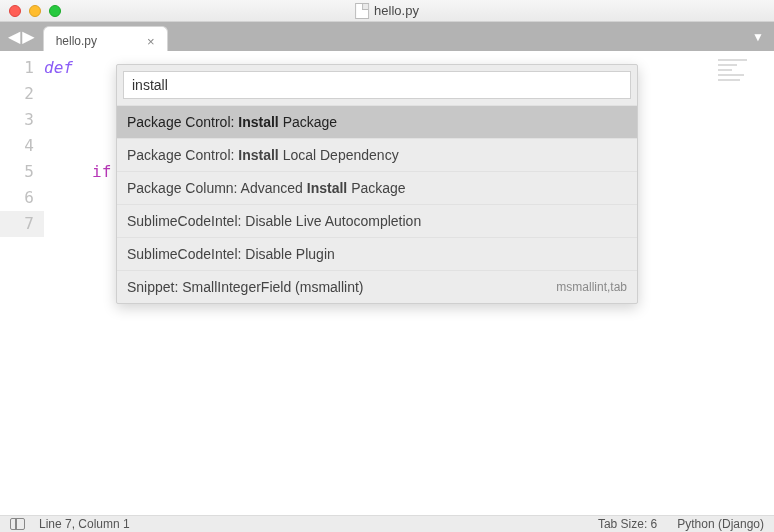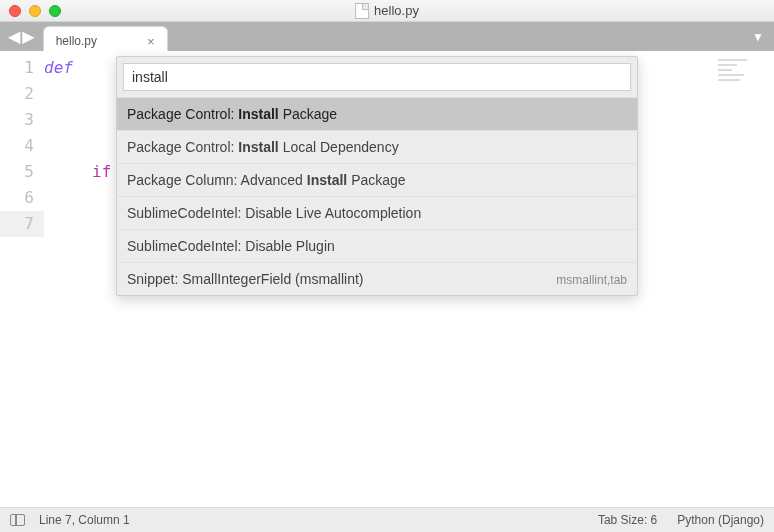--- a/index.html
+++ b/index.html
@@ -27,30 +27,30 @@
     .editor-wrap { position: absolute; top: 51px; left: 0; right: 0; bottom: 25px; background: #fff; display: flex; }
     .gutter { width: 44px; background: #fff; color: #c0c0c0; font-family: Menlo, Consolas, monospace; font-size: 16px; text-align: right; padding-right: 10px; padding-top: 4px; line-height: 26px; }
     .gutter .cur { background: #f0f0f0; display:block; margin-right:-10px; padding-right:10px;}
     .code { flex: 1; font-family: Menlo, Consolas, monospace; font-size: 16px; padding-top: 4px; line-height: 26px; position: relative; white-space: pre;}
     .kw-def { color: #8b5cf6; font-style: italic; }
     .kw-if { color: #b737b7; margin-left: 48px; }
     .minimap { width:48px; height:40px; position:absolute; top:56px; right:8px; opacity:.35; }
     .minimap .mmline{ height:2px; background:#999; margin:3px 0;}
     
     
-    .palette { position: absolute; top: 56px; left: 116px; width: 522px; background: #ececec; border: 1px solid #cfcfcf; border-radius: 2px; box-shadow: 0 4px 14px rgba(0,0,0,.18); z-index: 10; }
+    .palette { position: absolute; top: 64px; left: 116px; width: 522px; background: #ececec; border: 1px solid #cfcfcf; border-radius: 2px; box-shadow: 0 4px 14px rgba(0,0,0,.18); z-index: 10; }
     .palette-input { margin: 6px; height: 28px; border: 1px solid #d0d0d0; background: #fff; padding: 0 8px; font-size: 14px; color: #333; display: flex; align-items:center; }
     .palette-list { }
-    .palette-item { padding: 8px 10px; font-size: 14px; color: #444; border-top: 1px solid #e1e1e1; display:flex; justify-content:space-between; align-items:flex-end; cursor: pointer; }
+    .palette-item { padding: 8px 10px; font-size: 14px; color: #444; border-top: 1px solid #e1e1e1; display:flex; justify-content:space-between; align-items:center; cursor: pointer; }
     .palette-item.sel { background: #c7c7c7; color: #222; }
     .palette-item .hint { color: #8a8a8a; font-size: 12px; }
     .palette-item b { font-weight: 700; }
     
     
-    .statusbar { position: absolute; bottom: 0; left:0; right:0; height: 25px; background: #ececec; border-top: 1px solid #dcdcdc; display: flex; align-items: center; font-size: 12px; color: #555; padding: 0 10px; gap: 14px; }
+    .statusbar { position: absolute; bottom: 0; left:0; right:0; height: 17px; background: #ececec; border-top: 1px solid #dcdcdc; display: flex; align-items: center; font-size: 12px; color: #555; padding: 0 10px; gap: 14px; }
     .status-icon { width: 15px; height: 12px; border: 1.5px solid #888; border-radius: 2px; position: relative; }
     .status-icon::after{content:"";position:absolute;left:4px;top:0;bottom:0;width:1.5px;background:#888;}
     .status-right { margin-left: auto; display: flex; gap: 20px; }
   </style>
 </head>
 <body>
 
 <div class="titlebar">
   <div class="traffic">
     <div class="tl red"></div>

